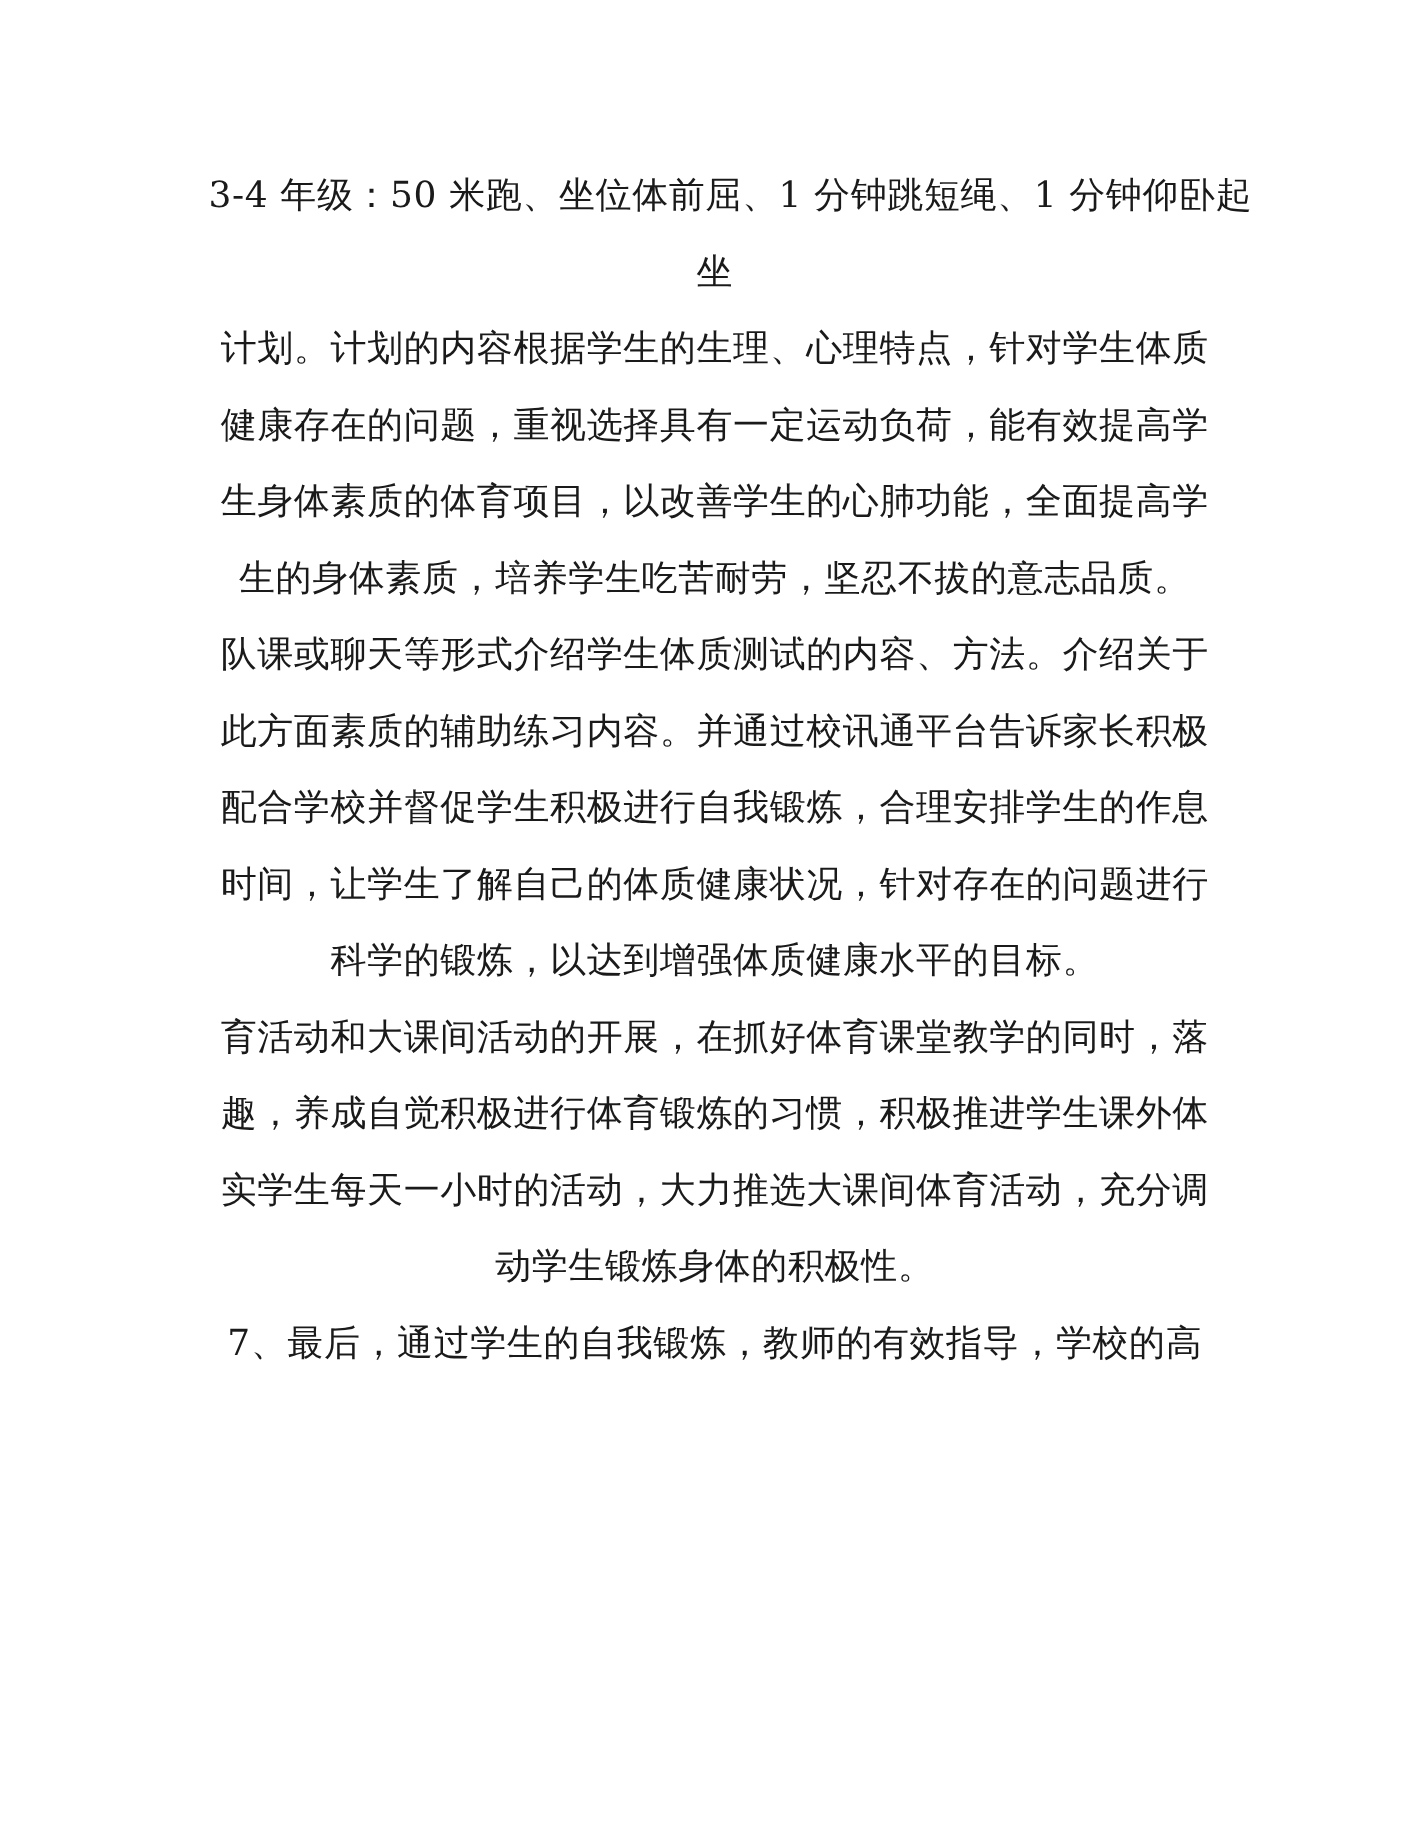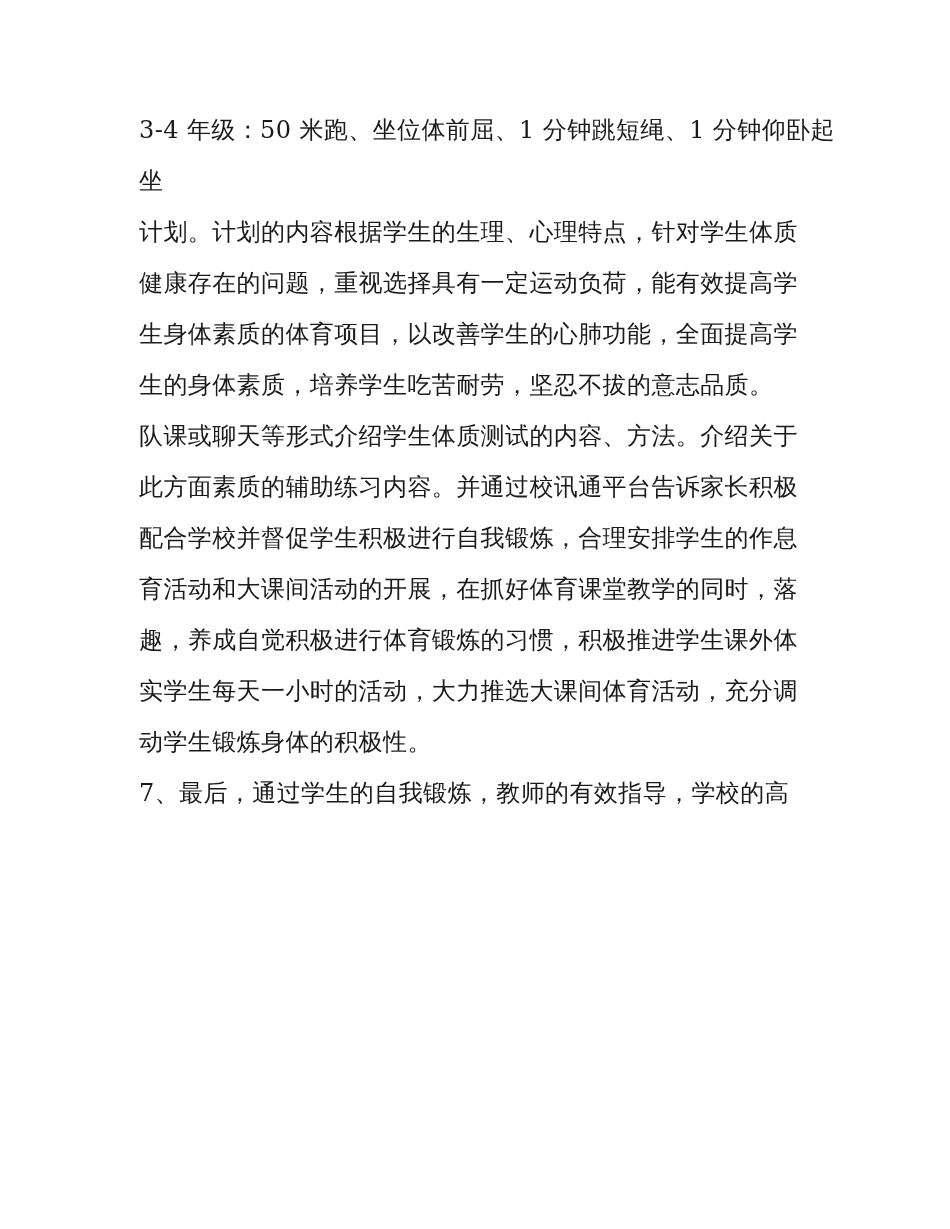--- a/index.html
+++ b/index.html
@@ -13,20 +13,21 @@
       overflow: hidden;
       position: relative;
     }
     .page {
       position: absolute;
       left: 0;
       top: 0;
       width: 950px;
       height: 1229px;
       background: #ffffff;
+      text-align: center;
     }
     .content {
       position: absolute;
       left: 139px;
       top: 105px;
       width: 675px;
       font-family: "DejaVu Serif", "Liberation Serif", serif;
       font-size: 24px;
       line-height: 51px;
       color: #1a1a1a;
@@ -45,19 +46,21 @@
   <div class="content">
     <span class="line">3-4 年级：50 米跑、坐位体前屈、1 分钟跳短绳、1 分钟仰卧起</span>
     <span class="line">坐</span>
     <span class="line">计划。计划的内容根据学生的生理、心理特点，针对学生体质</span>
     <span class="line">健康存在的问题，重视选择具有一定运动负荷，能有效提高学</span>
     <span class="line">生身体素质的体育项目，以改善学生的心肺功能，全面提高学</span>
     <span class="line">生的身体素质，培养学生吃苦耐劳，坚忍不拔的意志品质。</span>
     <span class="line">队课或聊天等形式介绍学生体质测试的内容、方法。介绍关于</span>
     <span class="line">此方面素质的辅助练习内容。并通过校讯通平台告诉家长积极</span>
     <span class="line">配合学校并督促学生积极进行自我锻炼，合理安排学生的作息</span>
+    <span class="line">时间，让学生了解自己的体质健康状况，针对存在的问题进行</span>
+    <span class="line">科学的锻炼，以达到增强体质健康水平的目标。</span>
     <span class="line">育活动和大课间活动的开展，在抓好体育课堂教学的同时，落</span>
     <span class="line">趣，养成自觉积极进行体育锻炼的习惯，积极推进学生课外体</span>
     <span class="line">实学生每天一小时的活动，大力推选大课间体育活动，充分调</span>
     <span class="line">动学生锻炼身体的积极性。</span>
     <span class="line">7、最后，通过学生的自我锻炼，教师的有效指导，学校的高</span>
   </div>
 </div>
 
 </body></html>

